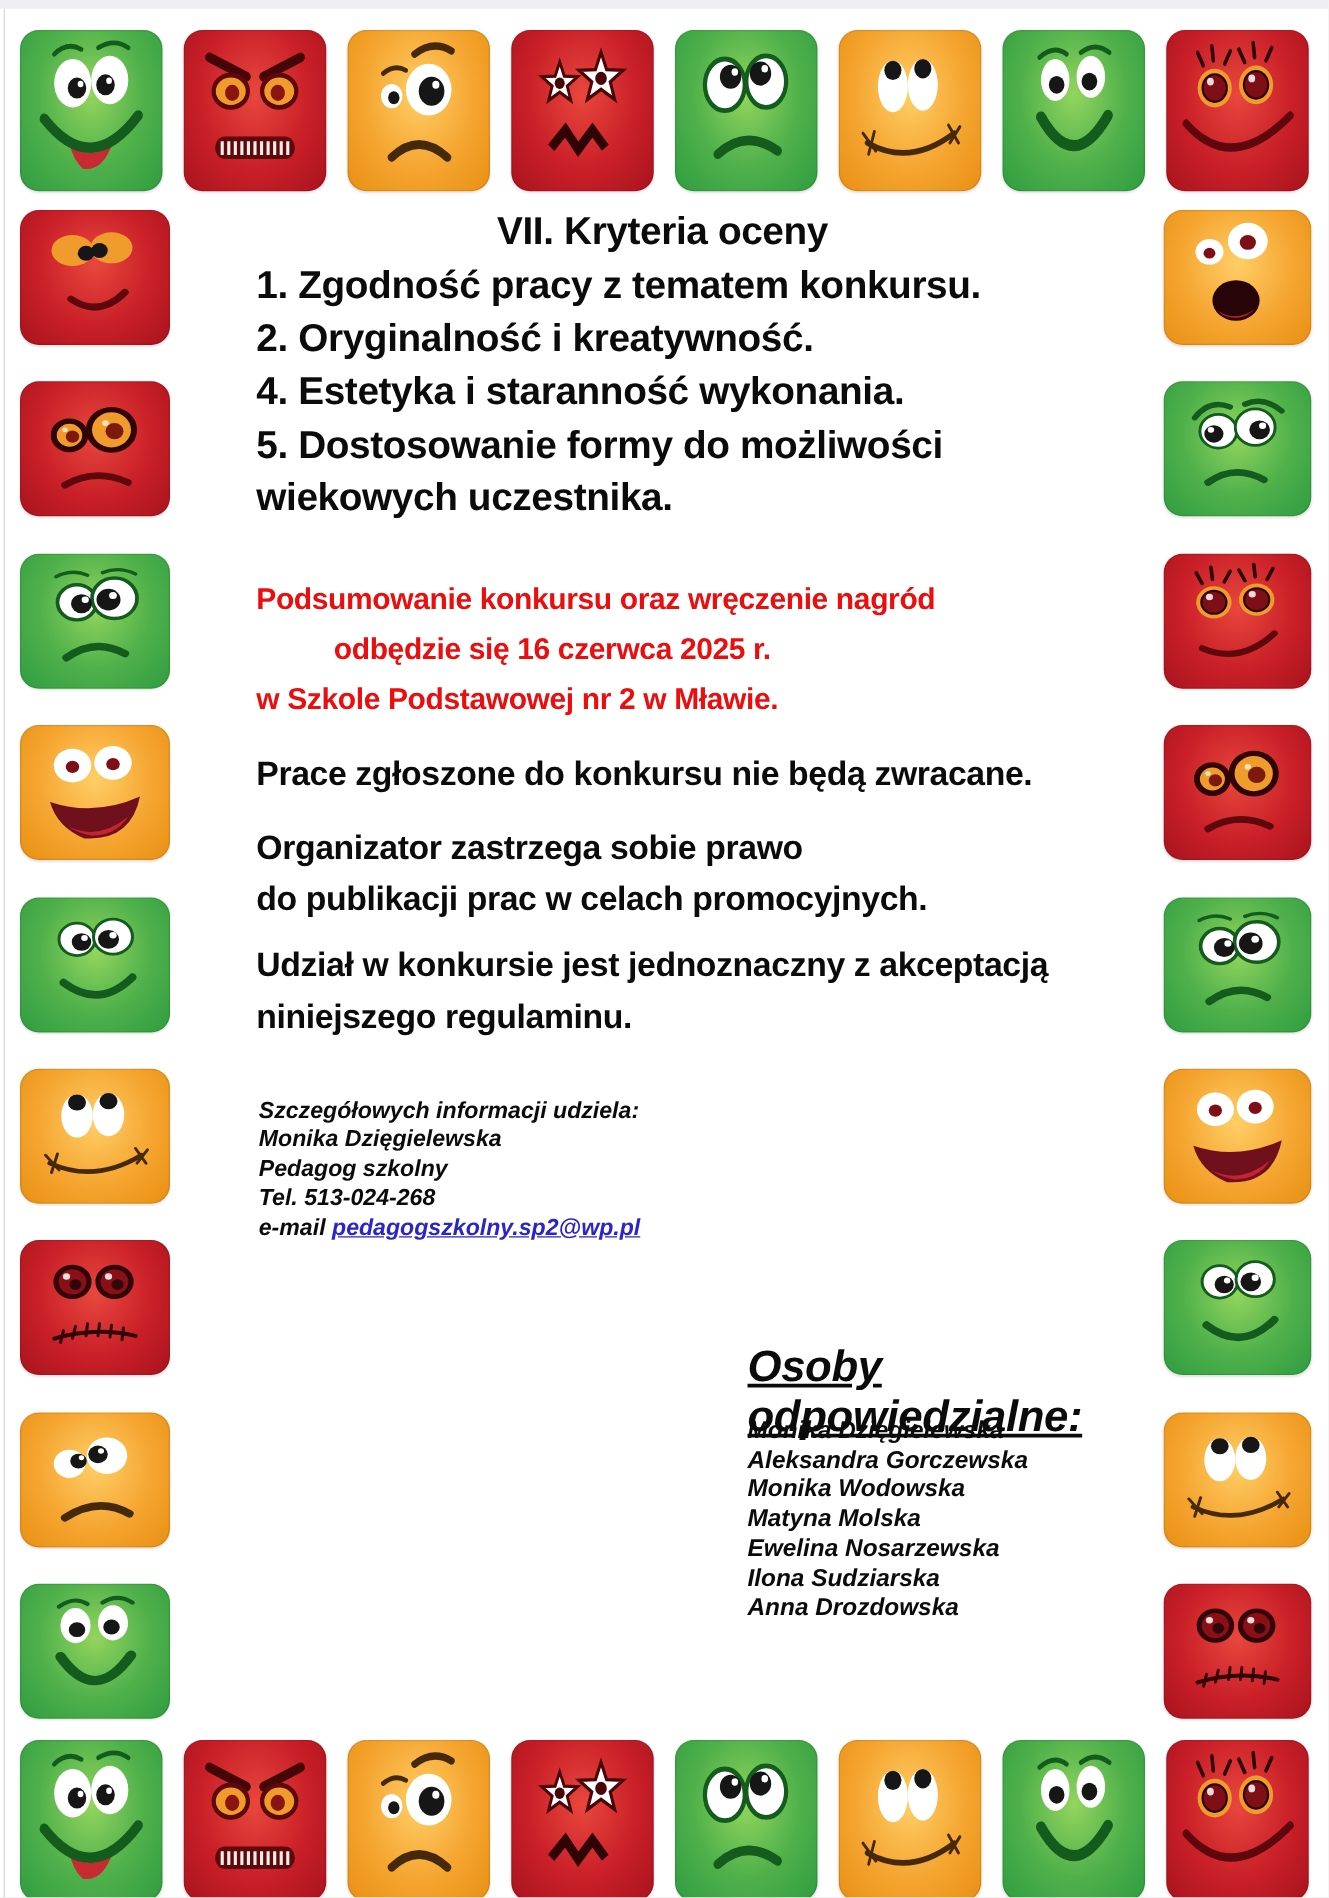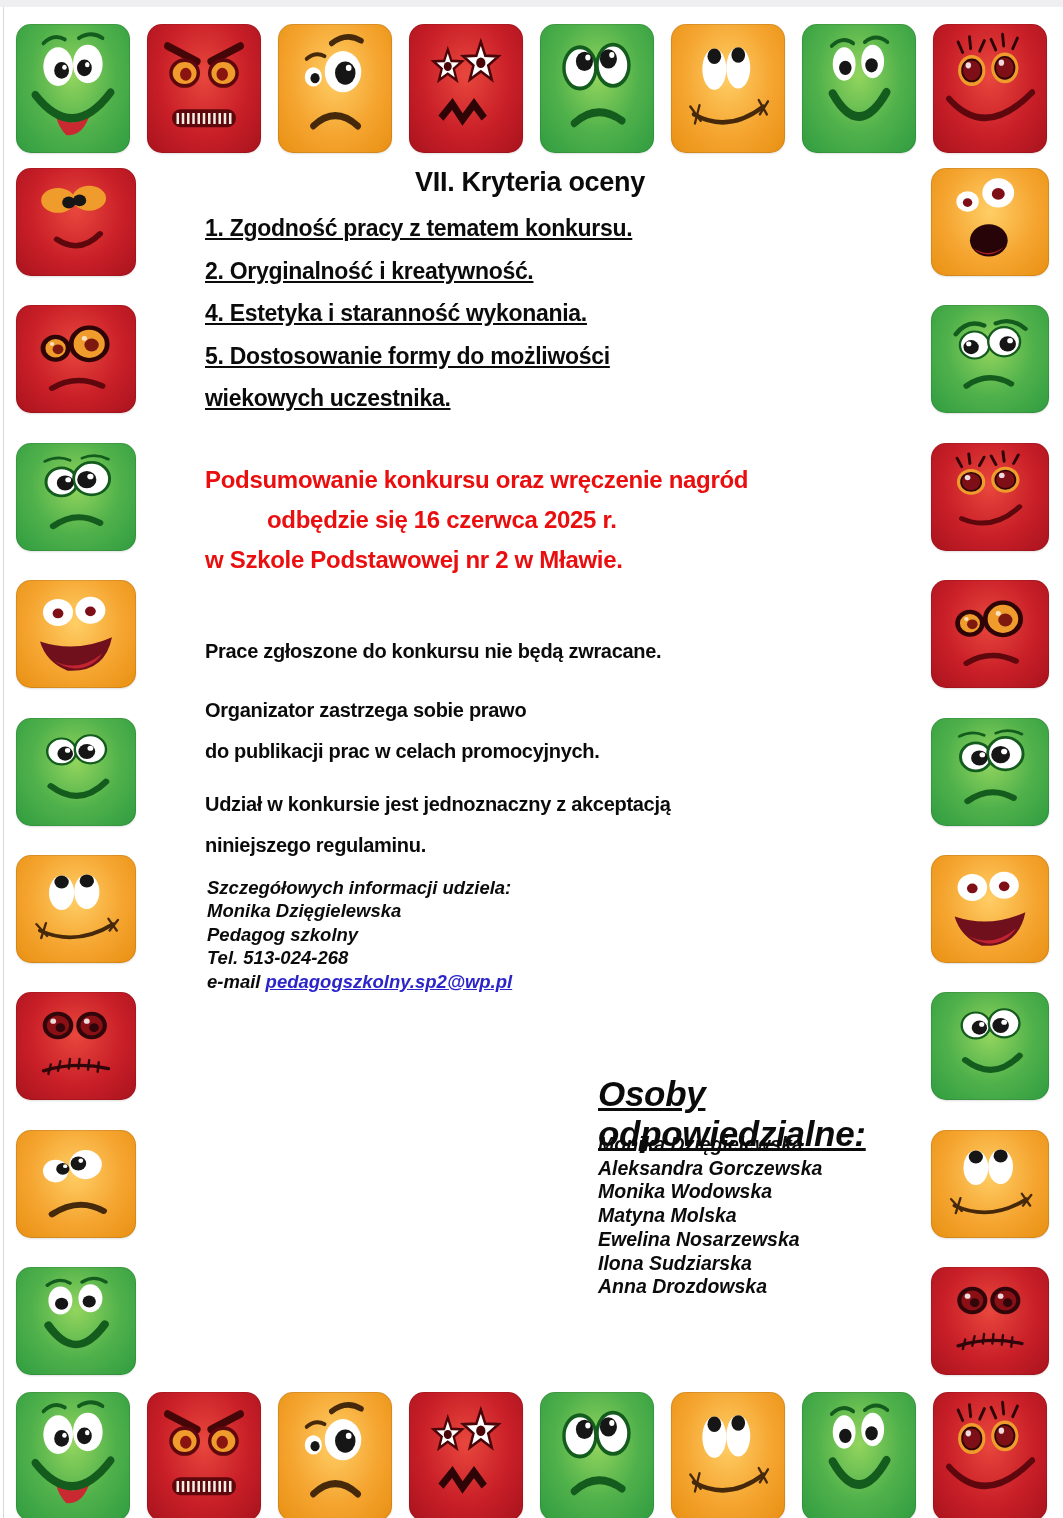--- a/index.html
+++ b/index.html
@@ -24,26 +24,26 @@
   .tile{position:relative;border-radius:15px;box-shadow:inset 0 0 0 1px rgba(0,0,0,.10), 0 1px 2px rgba(0,0,0,.12);}
   .b-top .tile,.b-bottom .tile{width:114px;height:129px;}
   .b-left .tile,.b-right .tile{width:100%;height:108px;}
   .tile svg{position:absolute;left:0;top:0;width:100%;height:100%;}
   .c-green{background:radial-gradient(ellipse at 50% 40%, #93d55e 0%, #50b14b 52%, #2f9c40 100%);}
   .c-red{background:radial-gradient(ellipse at 50% 40%, #e8473d 0%, #c91f28 55%, #a8131d 100%);}
   .c-orange{background:radial-gradient(ellipse at 50% 40%, #ffce66 0%, #f5a530 55%, #e88f12 100%);}
 
   
   .tx{position:absolute;color:#0b0b0b;font-weight:bold;letter-spacing:-0.3px;}
-  .title{left:205px;top:167px;width:650px;font-size:27px;text-align:center;}
-  .criteria{left:205px;top:207px;width:740px;font-size:23px;line-height:42.5px;text-decoration:underline;}
+  .title{left:205px;top:167px;width:650px;font-size:31px;text-align:center;}
+  .criteria{left:205px;top:207px;width:740px;font-size:31px;line-height:42.5px;}
   .criteria .crit{white-space:pre-line;}
   .redblock{left:205px;top:460px;width:760px;font-size:24px;line-height:40px;}
   .redblock .ln2{padding-left:62px;}
-  .para{font-size:20px;line-height:41px;white-space:pre-line;width:780px;margin-top:32px;}
+  .para{font-size:27px;line-height:41px;white-space:pre-line;width:780px;}
   .p-prace{left:205px;top:599px;}
   .p-org{left:205px;top:658px;}
   .p-udzial{left:205px;top:752px;}
   .contact{left:207px;top:876px;width:520px;font-style:italic;font-size:18.5px;line-height:23.4px;letter-spacing:0;}
   .contact a{font-weight:bold;font-style:italic;text-decoration:underline;}
   .resp-head{left:598px;top:1074px;width:340px;font-style:italic;font-size:35px;text-decoration:underline;}
   .resp-names{left:598px;top:1133px;width:330px;font-style:italic;font-size:19.5px;line-height:23.7px;letter-spacing:0;}
 </style>
 </head>
 <body>

